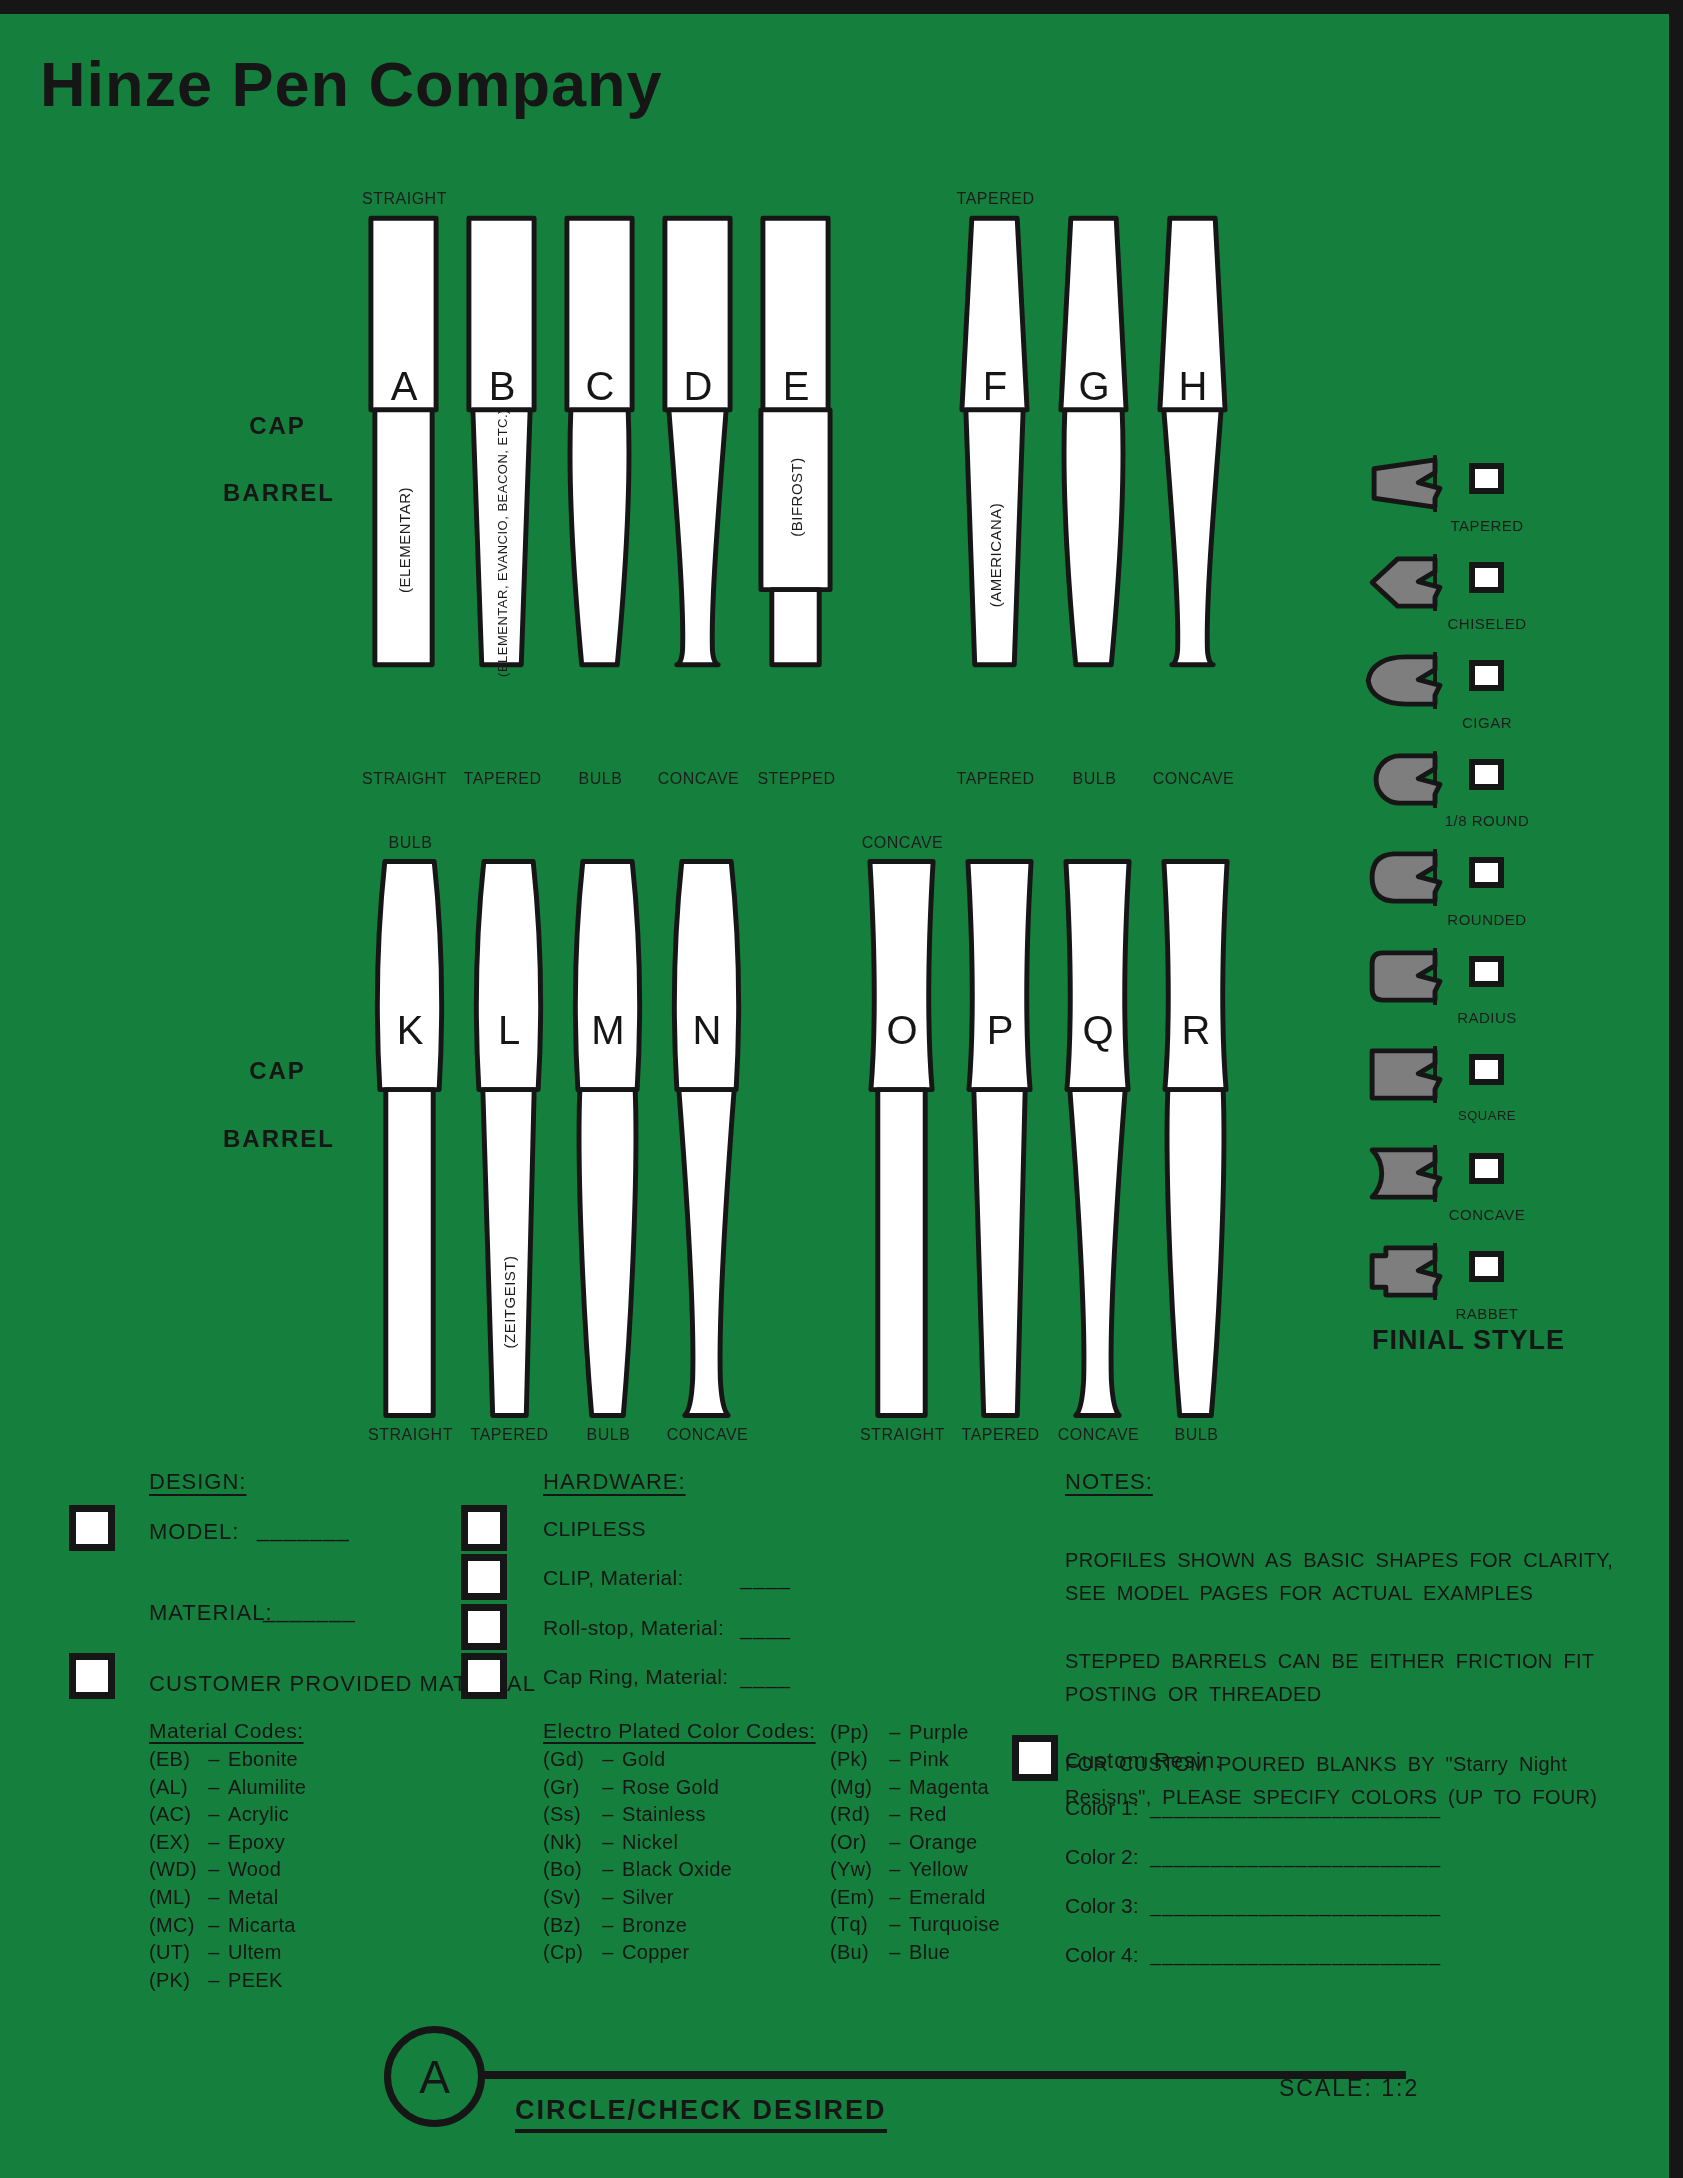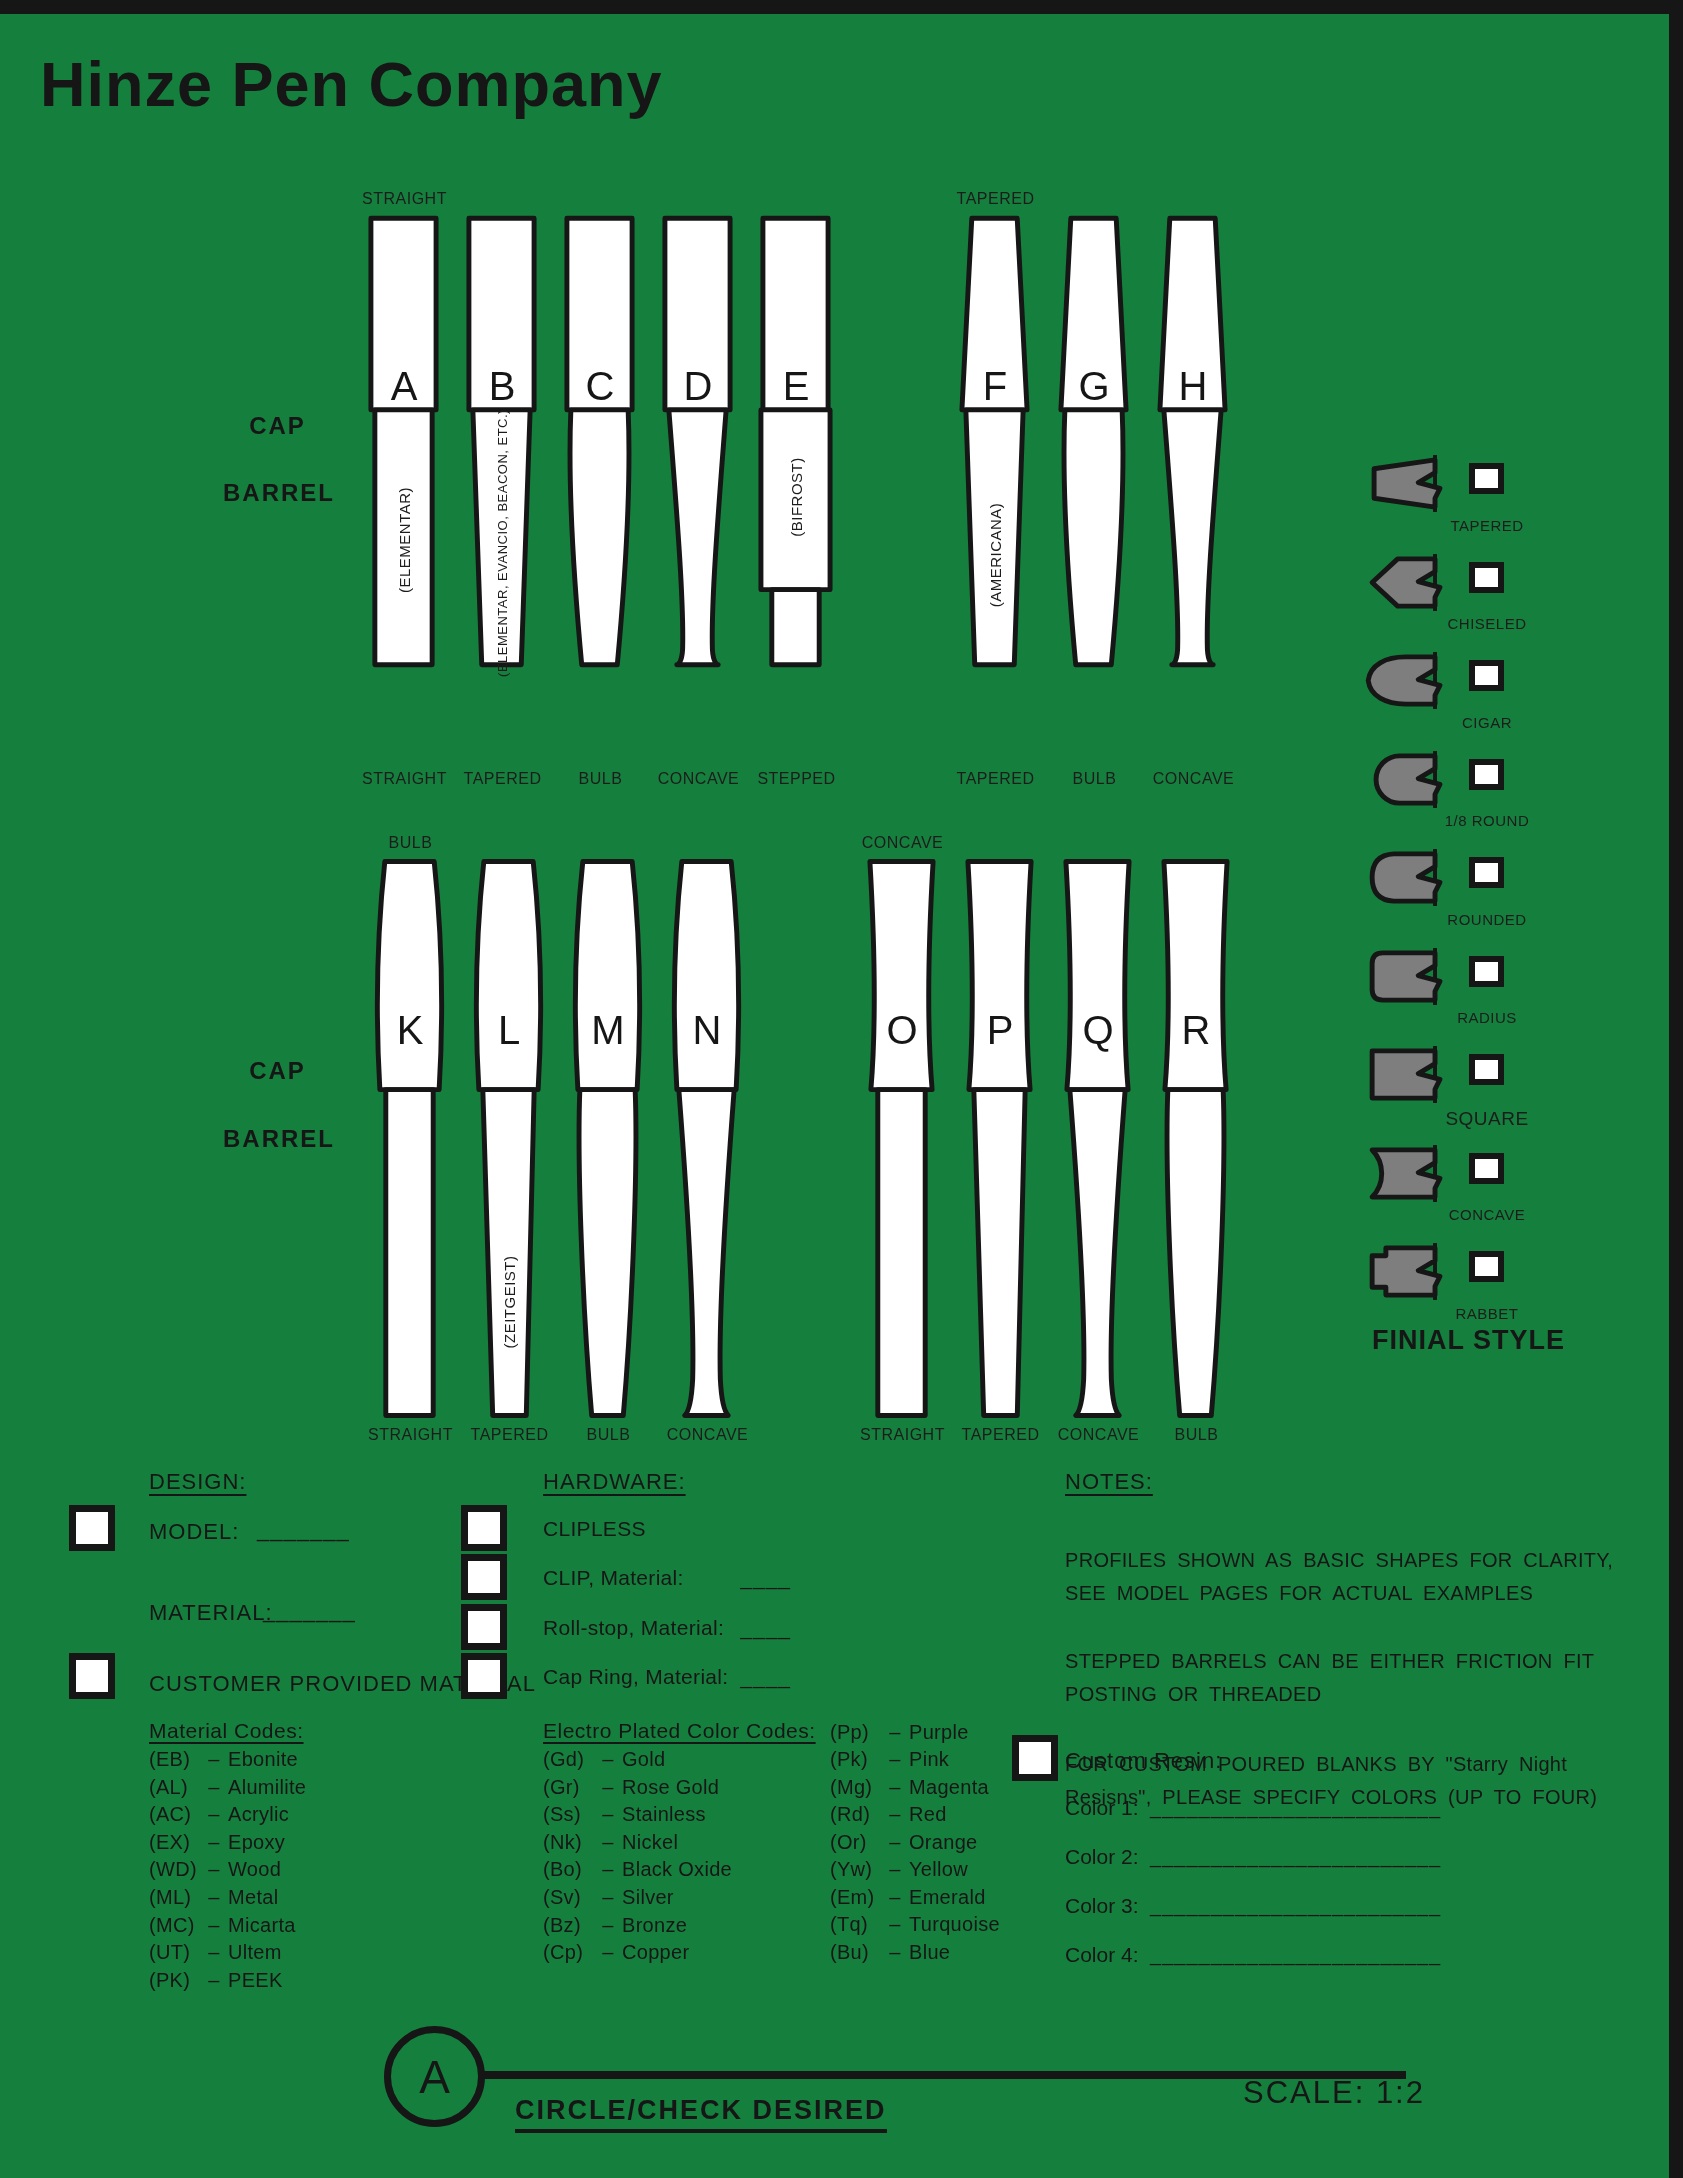--- a/index.html
+++ b/index.html
@@ -65,21 +65,21 @@
   <div class="note" style="left:1065px;top:1748px">FOR CUSTOM POURED BLANKS BY "Starry Night Resisns", PLEASE SPECIFY COLORS (UP TO FOUR)</div>
 
   <div class="cbx" style="left:1012px;top:1735px"></div>
   <div class="t" style="left:1065px;top:1748px">Custom Resin:</div>
 
   <div class="abs" style="left:384px;top:2026px;width:87px;height:87px;border:7px solid #161616;border-radius:50%;
        display:flex;align-items:center;justify-content:center;font-size:46px">A</div>
   <div class="bar" style="left:481px;top:2071px;width:925px;height:8px"></div>
   <div class="abs" style="left:515px;top:2095px;font-size:27px;font-weight:bold;letter-spacing:2px;
        border-bottom:4px solid #161616;padding-bottom:3px">CIRCLE/CHECK DESIRED</div>
-  <div class="abs" style="left:1243px;top:2075px;font-size:31px;letter-spacing:2px">SCALE: 1:2</div>
+  <div class="abs" style="left:1279px;top:2075px;font-size:23px;letter-spacing:2px">SCALE: 1:2</div>
 <svg viewBox="0 0 80 460" width="79" height="455" style="position: absolute; left: 364px; top: 214px; overflow: visible;">
       <path d="M7,4 H73 V198 H7 Z" fill="#ffffff" stroke="#161616" stroke-width="5" stroke-linejoin="round"></path>
       <path d="M11,198 H69 V456 H11 Z" fill="#ffffff" stroke="#161616" stroke-width="5" stroke-linejoin="round"></path>
     </svg>
     <div class="penletter" style="position: absolute; left: 379px; top: 364px; width: 50px; font-size: 40px; text-align: center;">A</div>
     <div class="penlabel" style="position: absolute; left: 335px; top: 770px; width: 139px; text-align: center;">STRAIGHT</div>
     <div class="penlabel" style="position: absolute; left: 335px; top: 190px; width: 139px; text-align: center;">STRAIGHT</div>
     <div class="rot" style="position: absolute; left: 290px; top: 529px; width: 228px; height: 22px; font-size: 15px; display: flex;">(ELEMENTAR)</div>
     <svg viewBox="0 0 80 460" width="79" height="455" style="position: absolute; left: 462px; top: 214px; overflow: visible;">
       <path d="M7,4 H73 V198 H7 Z" fill="#ffffff" stroke="#161616" stroke-width="5" stroke-linejoin="round"></path>
@@ -213,21 +213,21 @@
       <line x1="74" y1="0" x2="74" y2="58" stroke="#161616" stroke-width="4"></line>
       <path d="M10,16 Q10,5 21,5 L74,5 L74,18 L57,28 L79,34 L74,44 L74,53 L21,53 Q10,53 10,42 Z" fill="#7e7e7e" stroke="#161616" stroke-width="5" stroke-linejoin="round"></path>
     </svg>
     <div class="cbx small" style="left: 1469px; top: 956px;"></div>
     <div class="penlabel" style="position: absolute; left: 1398px; top: 1009px; width: 178px; font-size: 15px; text-align: center;">RADIUS</div>
     <svg viewBox="0 0 92 58" width="91" height="57" style="position: absolute; left: 1362px; top: 1046px; overflow: visible;">
       <line x1="74" y1="0" x2="74" y2="58" stroke="#161616" stroke-width="4"></line>
       <path d="M10,5 L74,5 L74,18 L57,28 L79,34 L74,44 L74,53 L10,53 Z" fill="#7e7e7e" stroke="#161616" stroke-width="5" stroke-linejoin="round"></path>
     </svg>
     <div class="cbx small" style="left: 1469px; top: 1054px;"></div>
-    <div class="penlabel" style="position: absolute; left: 1398px; top: 1108px; width: 178px; font-size: 19px; text-align: center;">SQUARE</div>
+    <div class="penlabel" style="position: absolute; left: 1398px; top: 1108px; width: 178px; font-size: 13px; text-align: center;">SQUARE</div>
     <svg viewBox="0 0 92 58" width="91" height="57" style="position: absolute; left: 1362px; top: 1145px; overflow: visible;">
       <line x1="74" y1="0" x2="74" y2="58" stroke="#161616" stroke-width="4"></line>
       <path d="M10,5 L74,5 L74,18 L57,28 L79,34 L74,44 L74,53 L10,53 C23,40 23,18 10,5 Z" fill="#7e7e7e" stroke="#161616" stroke-width="5" stroke-linejoin="round"></path>
     </svg>
     <div class="cbx small" style="left: 1469px; top: 1153px;"></div>
     <div class="penlabel" style="position: absolute; left: 1398px; top: 1206px; width: 178px; font-size: 15px; text-align: center;">CONCAVE</div>
     <svg viewBox="0 0 92 58" width="91" height="57" style="position: absolute; left: 1362px; top: 1243px; overflow: visible;">
       <line x1="74" y1="0" x2="74" y2="58" stroke="#161616" stroke-width="4"></line>
       <path d="M24,5 L74,5 L74,18 L57,28 L79,34 L74,44 L74,53 L24,53 L24,45 L10,45 L10,13 L24,13 Z" fill="#7e7e7e" stroke="#161616" stroke-width="5" stroke-linejoin="round"></path>
     </svg>

